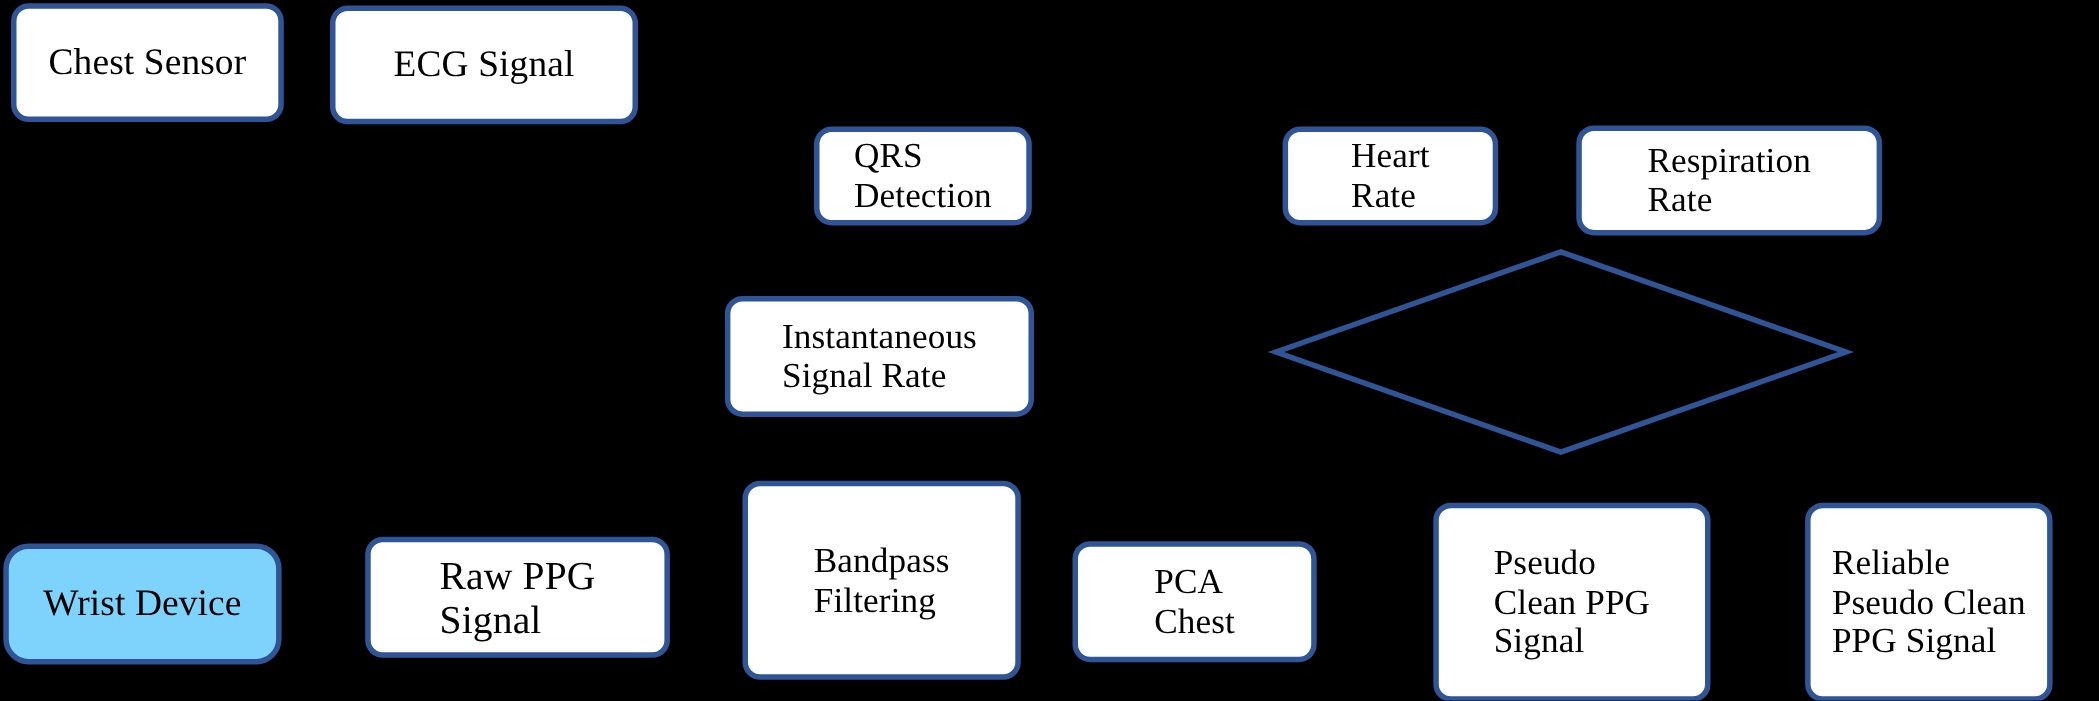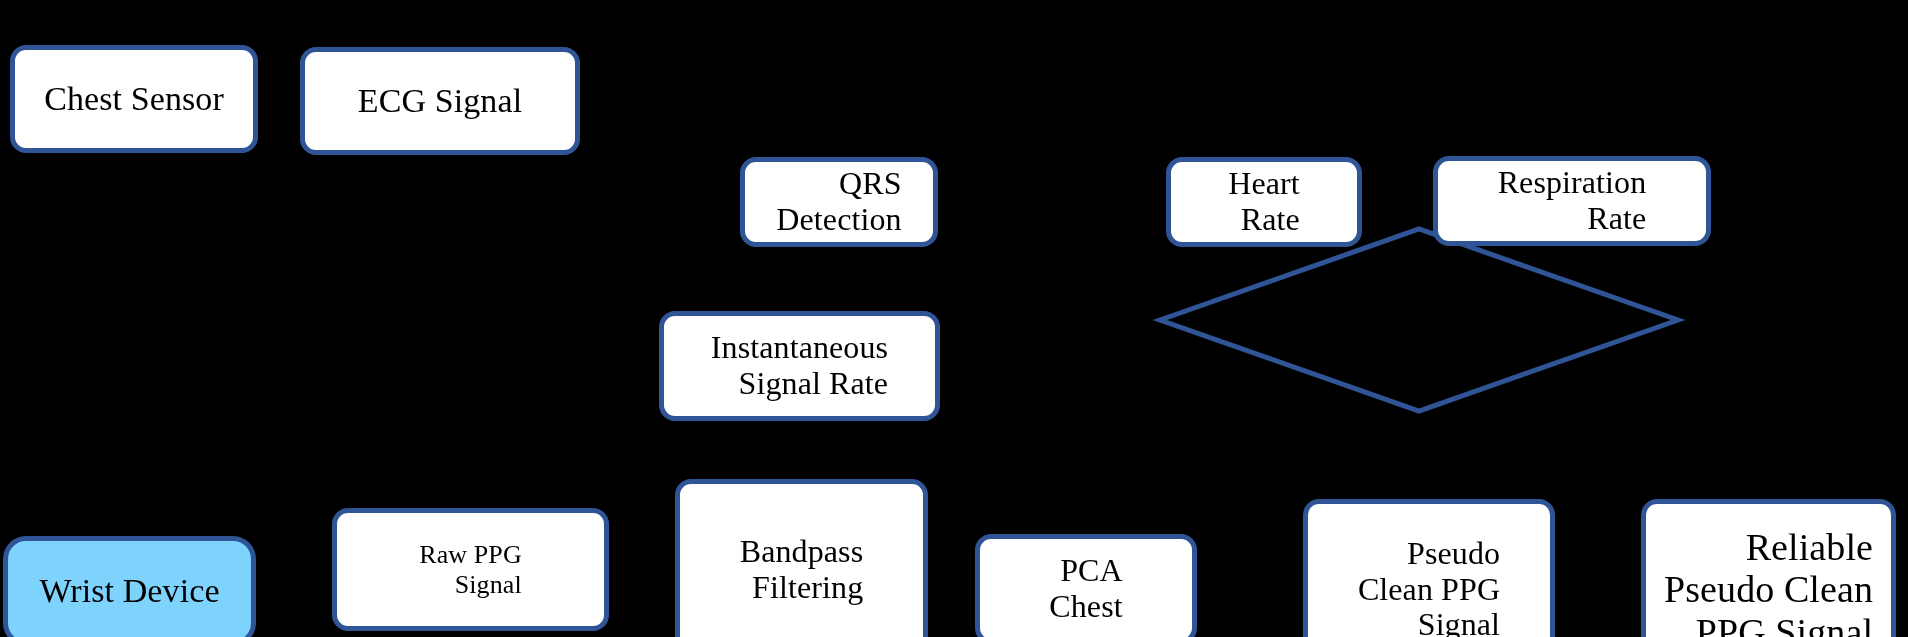--- a/index.html
+++ b/index.html
@@ -17,27 +17,26 @@
   }
   .node {
     position: absolute;
     box-sizing: border-box;
     background: #ffffff;
     border: 5px solid #2f5597;
     border-radius: 16px;
     display: flex;
     align-items: center;
     justify-content: center;
-    text-align: right;
+    text-align: left;
     color: #000000;
     line-height: 1.12;
     letter-spacing: 0.1px;
     white-space: pre-line;
     padding: 2px 6px;
-    margin-top: 42px;
   }
   .diamond-wrap {
     position: absolute;
     pointer-events: none;
   }
   .diamond-wrap svg { display: block; overflow: visible; }
   .connector {
     position: absolute;
     background: #000000;
   }
@@ -122,32 +121,32 @@
     </div>
   <div class="diamond-label" id="diamond-label" style="left: 1160px; top: 294px; width: 518px; font-size: 30px;"></div>
 
   <div id="node-layer">
       <div class="node" style="left: 10px; top: 3px; width: 248px; height: 108px; font-size: 34px; background: rgb(255, 255, 255); border-color: rgb(47, 85, 151); color: rgb(0, 0, 0);">Chest Sensor</div>
       <div class="node" style="left: 300px; top: 5px; width: 280px; height: 108px; font-size: 34px; background: rgb(255, 255, 255); border-color: rgb(47, 85, 151); color: rgb(0, 0, 0);">ECG Signal</div>
       <div class="node" style="left: 740px; top: 115px; width: 198px; height: 90px; font-size: 32px; background: rgb(255, 255, 255); border-color: rgb(47, 85, 151); color: rgb(0, 0, 0);">QRS
 Detection</div>
       <div class="node" style="left: 1166px; top: 115px; width: 196px; height: 90px; font-size: 32px; background: rgb(255, 255, 255); border-color: rgb(47, 85, 151); color: rgb(0, 0, 0);">Heart
 Rate</div>
-      <div class="node" style="left: 1433px; top: 114px; width: 278px; height: 90px; font-size: 32px; background: rgb(255, 255, 255); border-color: rgb(47, 85, 151); color: rgb(0, 0, 0);">Respiration
+      <div class="node" style="left: 1433px; top: 114px; width: 278px; height: 100px; font-size: 32px; background: rgb(255, 255, 255); border-color: rgb(47, 85, 151); color: rgb(0, 0, 0);">Respiration
 Rate</div>
       <div class="node" style="left: 659px; top: 269px; width: 281px; height: 110px; font-size: 32px; background: rgb(255, 255, 255); border-color: rgb(47, 85, 151); color: rgb(0, 0, 0);">Instantaneous
 Signal Rate</div>
       <div class="node" style="left: 3px; top: 494px; width: 253px; height: 110px; font-size: 34px; background: #7dd3fc; border-color: rgb(47, 85, 151); color: rgb(0, 0, 0); border-radius: 23px;">Wrist Device</div>
-      <div class="node" style="left: 332px; top: 466px; width: 277px; height: 123px; font-size: 26px; background: rgb(255, 255, 255); border-color: rgb(47, 85, 151); color: rgb(0, 0, 0);">Raw PPG
+      <div class="node" style="left: 332px; top: 488px; width: 277px; height: 110px; font-size: 36px; background: rgb(255, 255, 255); border-color: rgb(47, 85, 151); color: rgb(0, 0, 0);">Raw PPG
 Signal</div>
       <div class="node" style="left: 675px; top: 437px; width: 253px; height: 181px; font-size: 32px; background: rgb(255, 255, 255); border-color: rgb(47, 85, 151); color: rgb(0, 0, 0);">Bandpass
 Filtering</div>
       <div class="node" style="left: 975px; top: 492px; width: 222px; height: 110px; font-size: 32px; background: rgb(255, 255, 255); border-color: rgb(47, 85, 151); color: rgb(0, 0, 0);">PCA
 Chest</div>
       <div class="node" style="left: 1303px; top: 457px; width: 252px; height: 181px; font-size: 32px; background: rgb(255, 255, 255); border-color: rgb(47, 85, 151); color: rgb(0, 0, 0);">Pseudo
 Clean PPG
 Signal</div>
-      <div class="node" style="left: 1641px; top: 457px; width: 255px; height: 181px; font-size: 38px; background: rgb(255, 255, 255); border-color: rgb(47, 85, 151); color: rgb(0, 0, 0);">Reliable
+      <div class="node" style="left: 1641px; top: 457px; width: 225px; height: 181px; font-size: 32px; background: rgb(255, 255, 255); border-color: rgb(47, 85, 151); color: rgb(0, 0, 0);">Reliable
 Pseudo Clean
 PPG Signal</div>
     </div>
 
 </div>
 
 </body></html>

